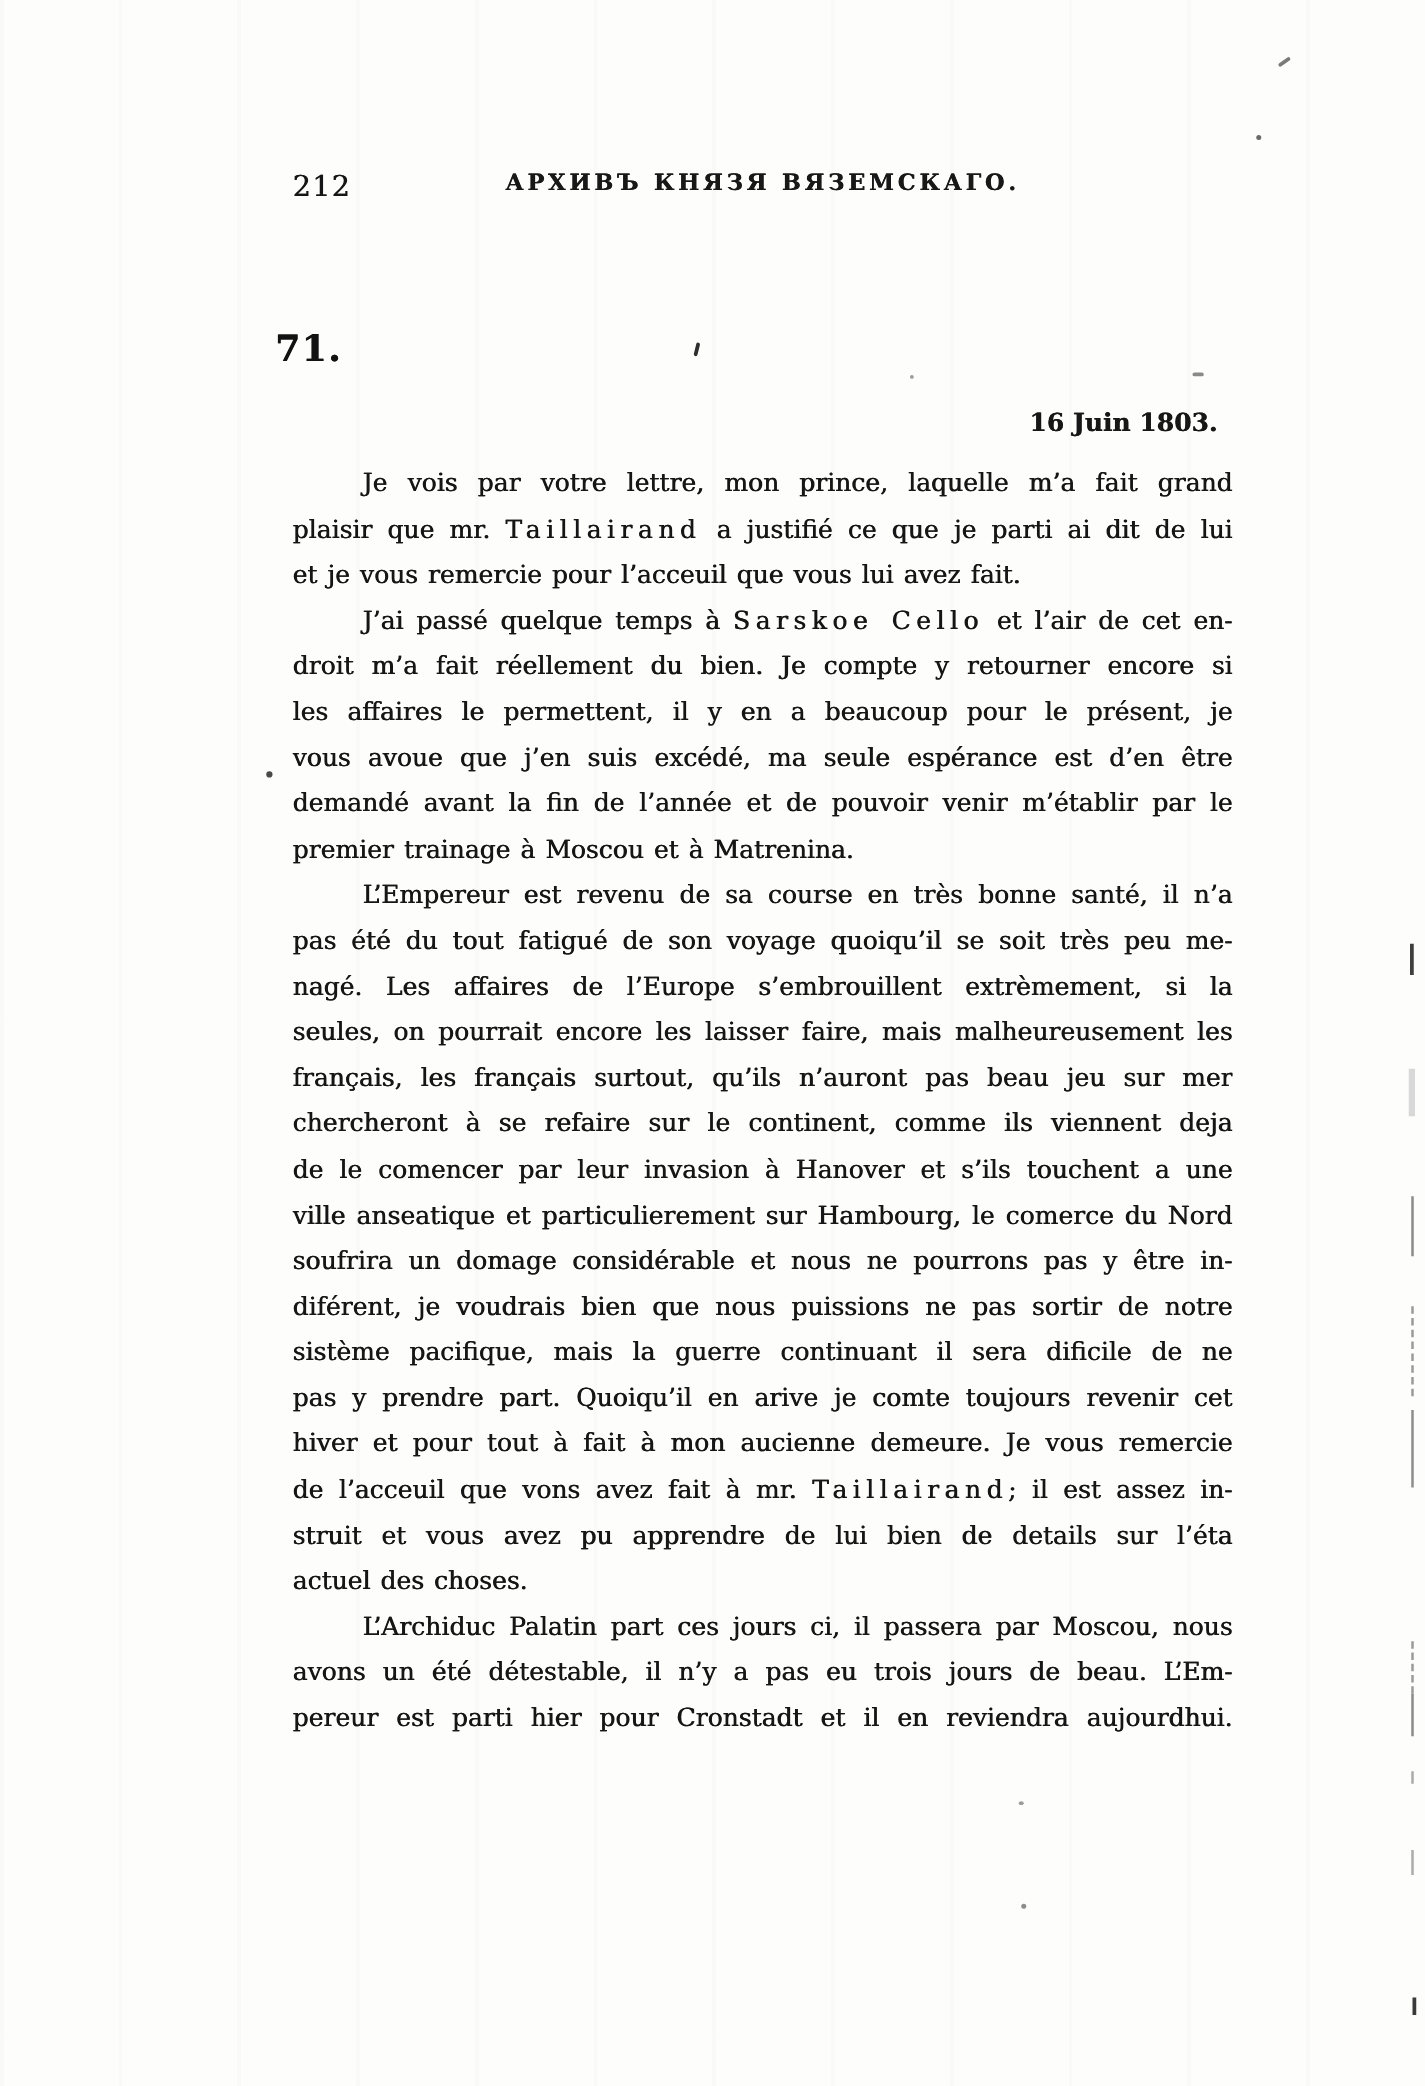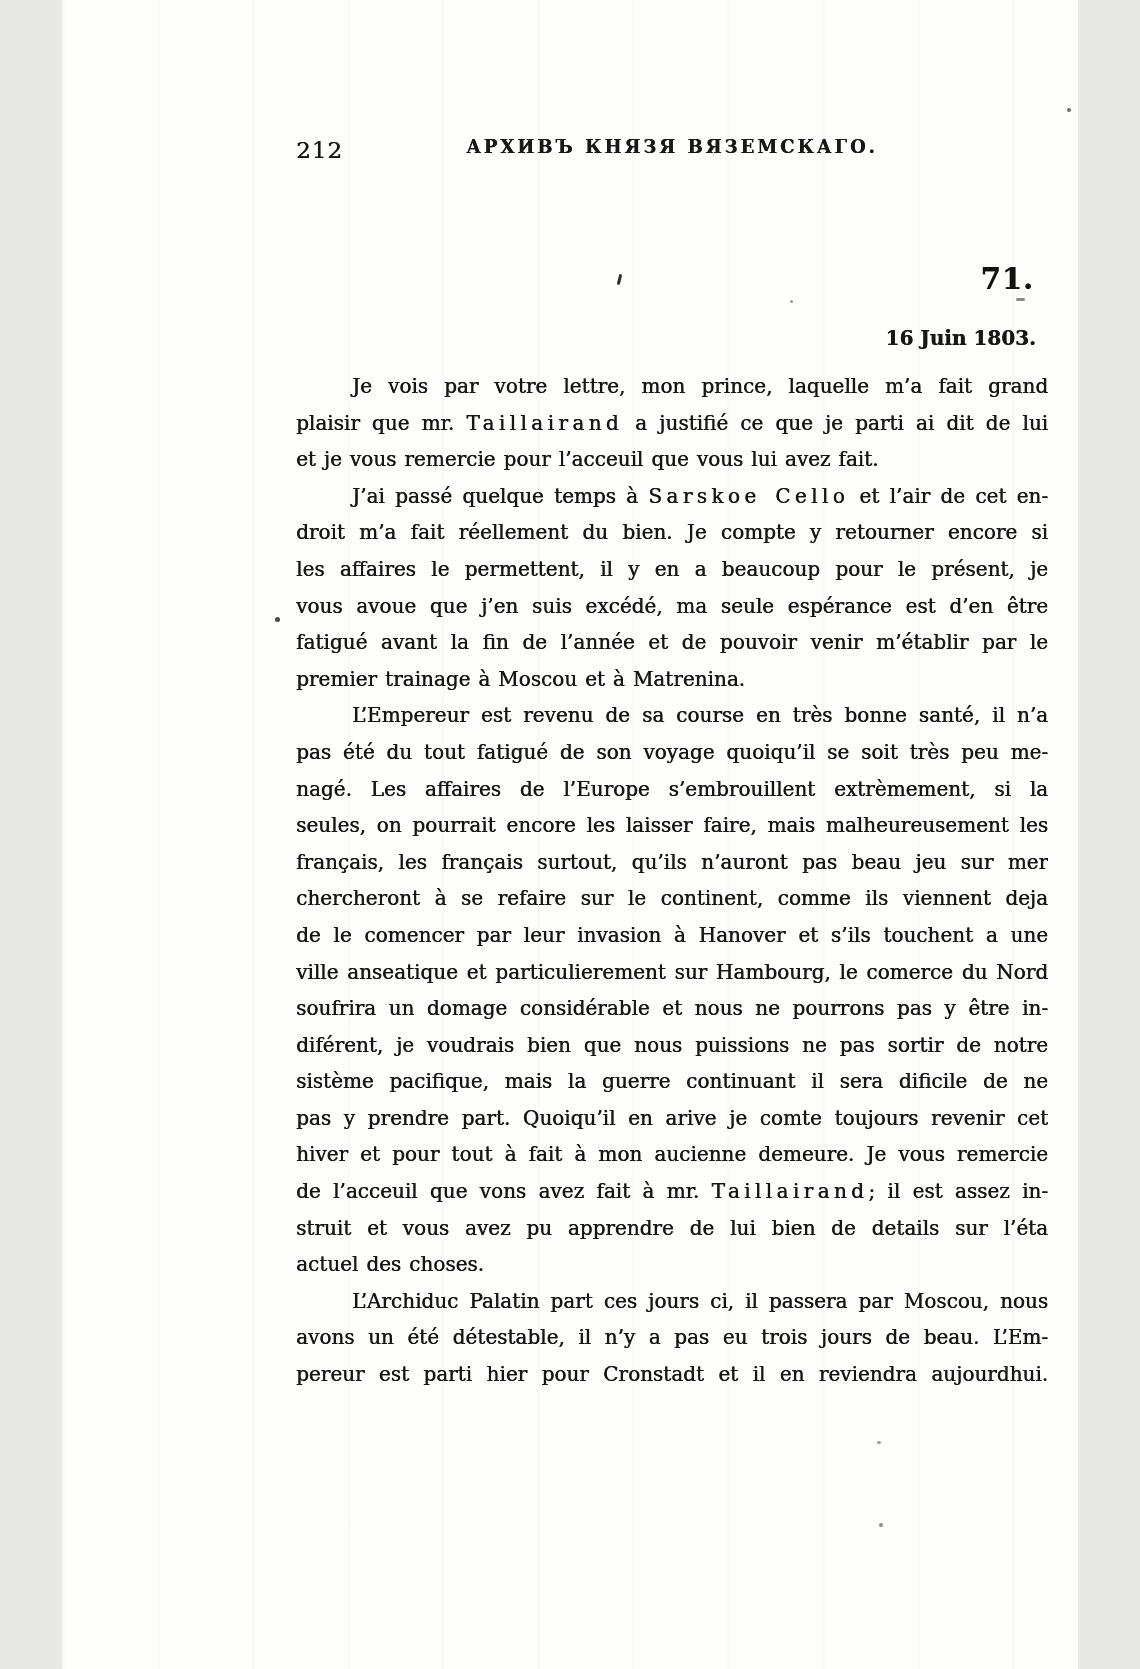--- a/index.html
+++ b/index.html
@@ -1,18 +1,18 @@
 <!DOCTYPE html>
 <html><head>
 <meta charset="utf-8">
 <style>
   html,body{margin:0;padding:0;background:#e8e8e6;}
   .page{
     position:relative;
-    width:1016px;height:1669px;
+    width:1140px;height:1669px;
     margin:0 auto;
     background:#fdfdfb;
     overflow:hidden;
     font-family:"DejaVu Serif","Liberation Serif",serif;
     color:#1b1b1b;
   }
   
   .scan-stripes{
     position:absolute;inset:0;
     background:repeating-linear-gradient(90deg,
@@ -28,21 +28,21 @@
     position:absolute;left:0;top:1px;
     font-size:23px;letter-spacing:1px;color:#161616;
     text-shadow:0.4px 0 currentColor;
   }
   .head-title{
     font-size:18px;font-weight:bold;letter-spacing:3px;color:#181818;
     text-shadow:0.3px 0 currentColor;
   }
   .letter-no{
     position:absolute;left:220px;top:262px;width:752px;
-    text-align:right;font-size:29px;font-weight:bold;letter-spacing:1px;
+    text-align:left;font-size:29px;font-weight:bold;letter-spacing:1px;
     color:#121212;text-shadow:0.4px 0 currentColor;
   }
   .dateline{
     position:absolute;left:234px;top:326px;width:740px;
     text-align:right;font-size:20px;font-weight:bold;
     color:#171717;text-shadow:0.3px 0 currentColor;
   }
   .body{
     position:absolute;left:234px;top:368px;width:752px;
     font-size:20px;line-height:36.6px;
@@ -80,21 +80,21 @@
       <div class="para">
         <div class="line indent"><span>Je vois par votre lettre, mon prince, laquelle m’a fait grand</span></div>
         <div class="line"><span>plaisir que mr. </span><span class="spaced">Taillairand</span><span> a justifié ce que je parti ai dit de lui</span></div>
         <div class="line last"><span>et je vous remercie pour l’acceuil que vous lui avez fait.</span></div>
       </div>
       <div class="para">
         <div class="line indent"><span>J’ai passé quelque temps à </span><span class="spaced">Sarskoe Cello</span><span> et l’air de cet en-</span></div>
         <div class="line"><span>droit m’a fait réellement du bien.  Je compte y retourner encore si</span></div>
         <div class="line"><span>les affaires le permettent, il y en a beaucoup pour le présent, je</span></div>
         <div class="line"><span>vous avoue que j’en suis excédé, ma seule espérance est d’en être</span></div>
-        <div class="line"><span>fatigué avant la fin de l’année et de pouvoir venir m’établir par le</span></div>
+        <div class="line"><span>demandé avant la fin de l’année et de pouvoir venir m’établir par le</span></div>
         <div class="line last"><span>premier trainage à Moscou et à Matrenina.</span></div>
       </div>
       <div class="para">
         <div class="line indent"><span>L’Empereur est revenu de sa course en très bonne santé, il n’a</span></div>
         <div class="line"><span>pas été du tout fatigué de son voyage quoiqu’il se soit très peu me-</span></div>
         <div class="line"><span>nagé.  Les affaires de l’Europe s’embrouillent extrèmement, si la</span></div>
         <div class="line"><span>seules, on pourrait encore les laisser faire, mais malheureusement les</span></div>
         <div class="line"><span>français, les français surtout, qu’ils n’auront pas beau jeu sur mer</span></div>
         <div class="line"><span>chercheront à se refaire sur le continent, comme ils viennent deja</span></div>
         <div class="line"><span>de le comencer par leur invasion à Hanover et s’ils touchent a une</span></div>

